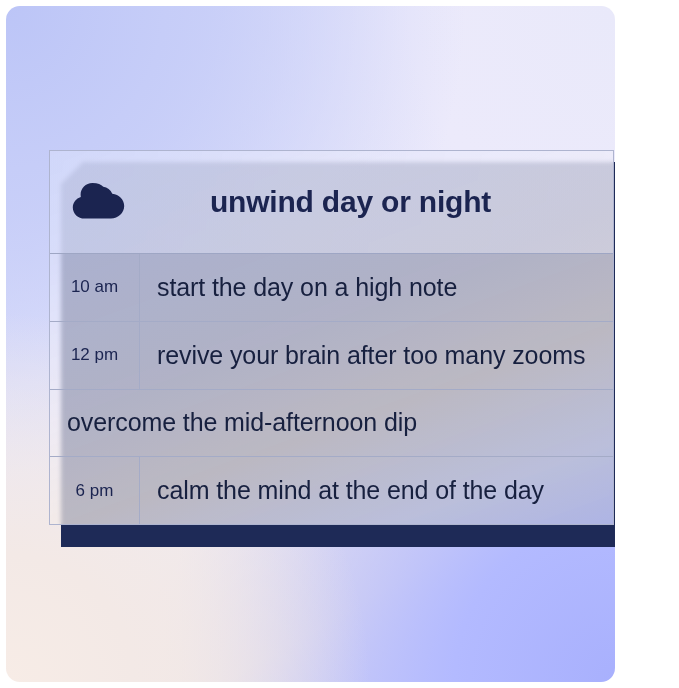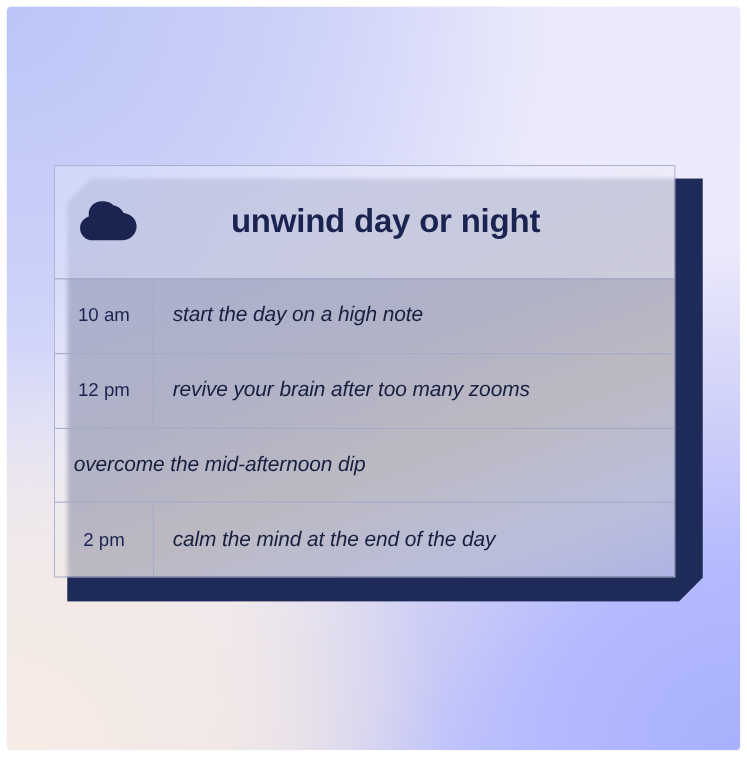--- a/index.html
+++ b/index.html
@@ -13,23 +13,23 @@
     height: 688px;
     overflow: hidden;
     font-family: "Liberation Sans", sans-serif;
   }
 
   
   .canvas {
     position: absolute;
     left: 6px;
     top: 6px;
-    width: 667px;
+    width: 609px;
     height: 676px;
-    border-radius: 4px;
+    border-radius: 14px;
     overflow: hidden;
     background:
       radial-gradient(115% 105% at 0% 100%,   #f7ece6 0%,  #f3e9e6 18%, rgba(243,233,230,0.0) 52%),
       radial-gradient(120% 110% at 100% 100%, #a8b0fd 0%,  #b3baff 22%, rgba(179,186,255,0.0) 62%),
       radial-gradient(130% 120% at 0% 0%,     #bcc5f7 0%,  #c6cdf8 20%, rgba(198,205,248,0.0) 58%),
       radial-gradient(130% 120% at 100% 0%,   #e9e9fa 0%,  #eceafb 26%, rgba(236,234,251,0.0) 64%),
       linear-gradient(150deg, #c3caf8 0%, #e4e5fb 38%, #eeeaf4 58%, #efe7e6 78%, #c3c6fb 100%);
   }
 
   
@@ -125,26 +125,25 @@
     border-right: 1px solid #a4abc7;
     align-self: stretch;
     display: flex;
     align-items: center;
     justify-content: center;
     box-sizing: border-box;
   }
   .activity {
     flex: 1 1 auto;
     padding-left: 17px;
-    font-size: 19px;
+    font-size: 25px;
     color: #17203f;
     letter-spacing: -0.1px;
     white-space: nowrap;
     overflow: hidden;
-    font-style: italic;
   }
 </style>
 </head>
 <body>
 
 <div class="canvas">
 
   <div class="card-shadow"></div>
 
   <div class="card">
@@ -178,19 +177,19 @@
         <div class="time">12 pm</div>
         <div class="activity">revive your brain after too many zooms</div>
       </div>
 
       <div class="row">
         <div class="activity">overcome the mid-afternoon dip</div>
       </div>
 
 
       <div class="row">
-        <div class="time">2 pm</div>
+        <div class="time">6 pm</div>
         <div class="activity">calm the mind at the end of the day</div>
       </div>
 
     </div>
   </div>
 </div>
 
 </body></html>

